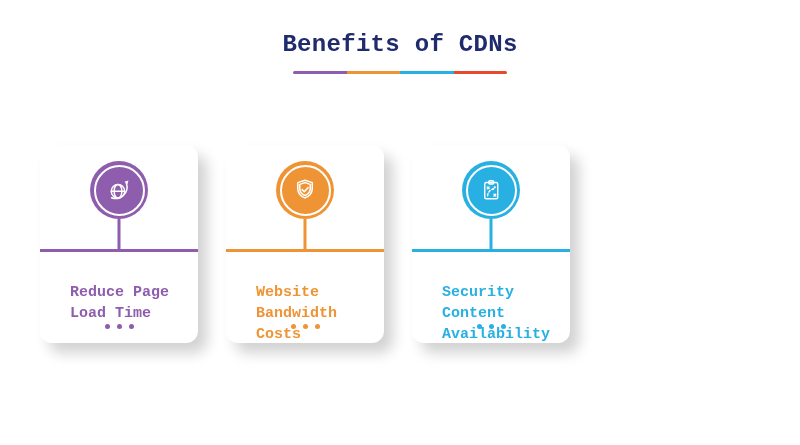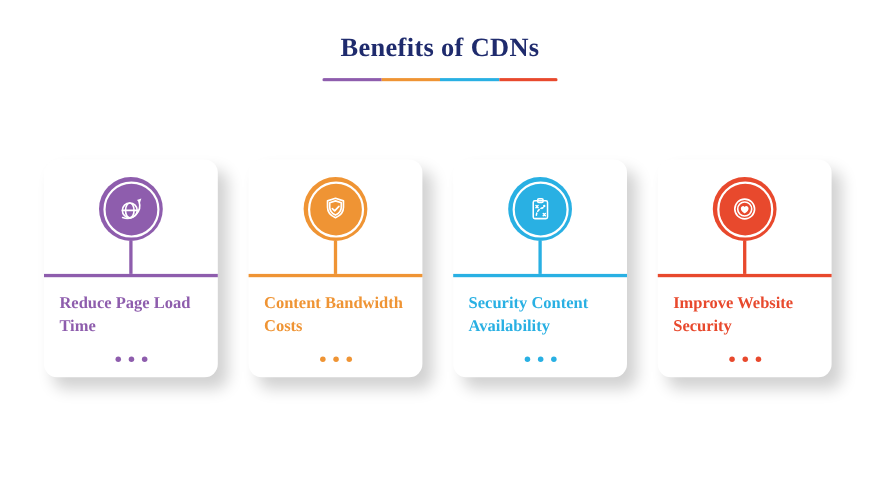--- a/index.html
+++ b/index.html
@@ -1,21 +1,21 @@
 <!DOCTYPE html>
 <html><head>
 <meta charset="utf-8">
 <style>
   html, body { margin: 0; padding: 0; background: #ffffff; }
   .page {
     position: relative;
     width: 800px;
     height: 445px;
     background: #ffffff;
-    font-family: Liberation Serif, serif;
+    font-family: Liberation Mono, monospace;
     overflow: hidden;
   }
   header { text-align: center; }
   .page-title {
     margin: 0;
     padding-top: 31px;
     font-size: 24px;
     font-weight: bold;
     letter-spacing: 0.3px;
   }
@@ -80,21 +80,21 @@
     left: 0;
     width: 100%;
     height: 3px;
     background: var(--c);
   }
   .card-title {
     position: absolute;
     top: 121px;
     left: 14px;
     right: 2px;
-    margin: 0;
+    margin: 16px;
     font-size: 15px;
     line-height: 21px;
     font-weight: bold;
     color: var(--c);
   }
   .dots {
     position: absolute;
     top: 179px;
     left: 0;
     width: 100%;
@@ -149,21 +149,21 @@
     <section class="card" style="--c: #ef9434;">
       <div class="circle">
         <svg viewBox="0 0 24 24" fill="none" stroke="#ffffff" stroke-width="1.2" stroke-linecap="round" stroke-linejoin="round">
           <path d="M12 4.2l5.8 1.9v4.6c0 3.7-2.4 6.2-5.8 7.6-3.4-1.4-5.8-3.9-5.8-7.6V6.1z"></path>
           <path d="M12 6.1l4.2 1.4v3.3c0 2.7-1.7 4.5-4.2 5.6-2.5-1.1-4.2-2.9-4.2-5.6V7.5z"></path>
           <path d="M9.7 11.7l1.7 1.7 3.1-3.3"></path>
         </svg>
       </div>
       <div class="stem"></div>
       <div class="rule"></div>
-      <h2 class="card-title">Content Bandwidth Costs</h2>
+      <h2 class="card-title">Website Bandwidth Costs</h2>
       <div class="dots">
         <span></span>
           <span></span>
           <span></span>
       </div>
     </section>
 
     <section class="card" style="--c: #29b0e3;">
       <div class="circle">
         <svg viewBox="0 0 24 24" fill="none" stroke="#ffffff" stroke-width="1.1" stroke-linecap="round" stroke-linejoin="round">
@@ -179,32 +179,15 @@
       <div class="stem"></div>
       <div class="rule"></div>
       <h2 class="card-title">Security Content Availability</h2>
       <div class="dots">
         <span></span>
           <span></span>
           <span></span>
       </div>
     </section>
 
-    <section class="card" style="--c: #e8492d;">
-      <div class="circle">
-        <svg viewBox="0 0 24 24" fill="none" stroke="#ffffff" stroke-width="1.2" stroke-linecap="round" stroke-linejoin="round">
-          <circle cx="12" cy="12" r="7.2"></circle>
-          <circle cx="12" cy="12" r="5.1"></circle>
-          <path d="M12 15.2c-.2 0-2.8-1.5-2.8-3.5 0-1 .8-1.8 1.7-1.8.4 0 .8.2 1.1.6.3-.4.7-.6 1.1-.6.9 0 1.7.8 1.7 1.8 0 2-2.6 3.5-2.8 3.5z" fill="#ffffff" stroke="none"></path>
-        </svg>
-      </div>
-      <div class="stem"></div>
-      <div class="rule"></div>
-      <h2 class="card-title">Improve Website Security</h2>
-      <div class="dots">
-        <span></span>
-          <span></span>
-          <span></span>
-      </div>
-    </section>
 
   </main>
 </div>
 
 </body></html>

